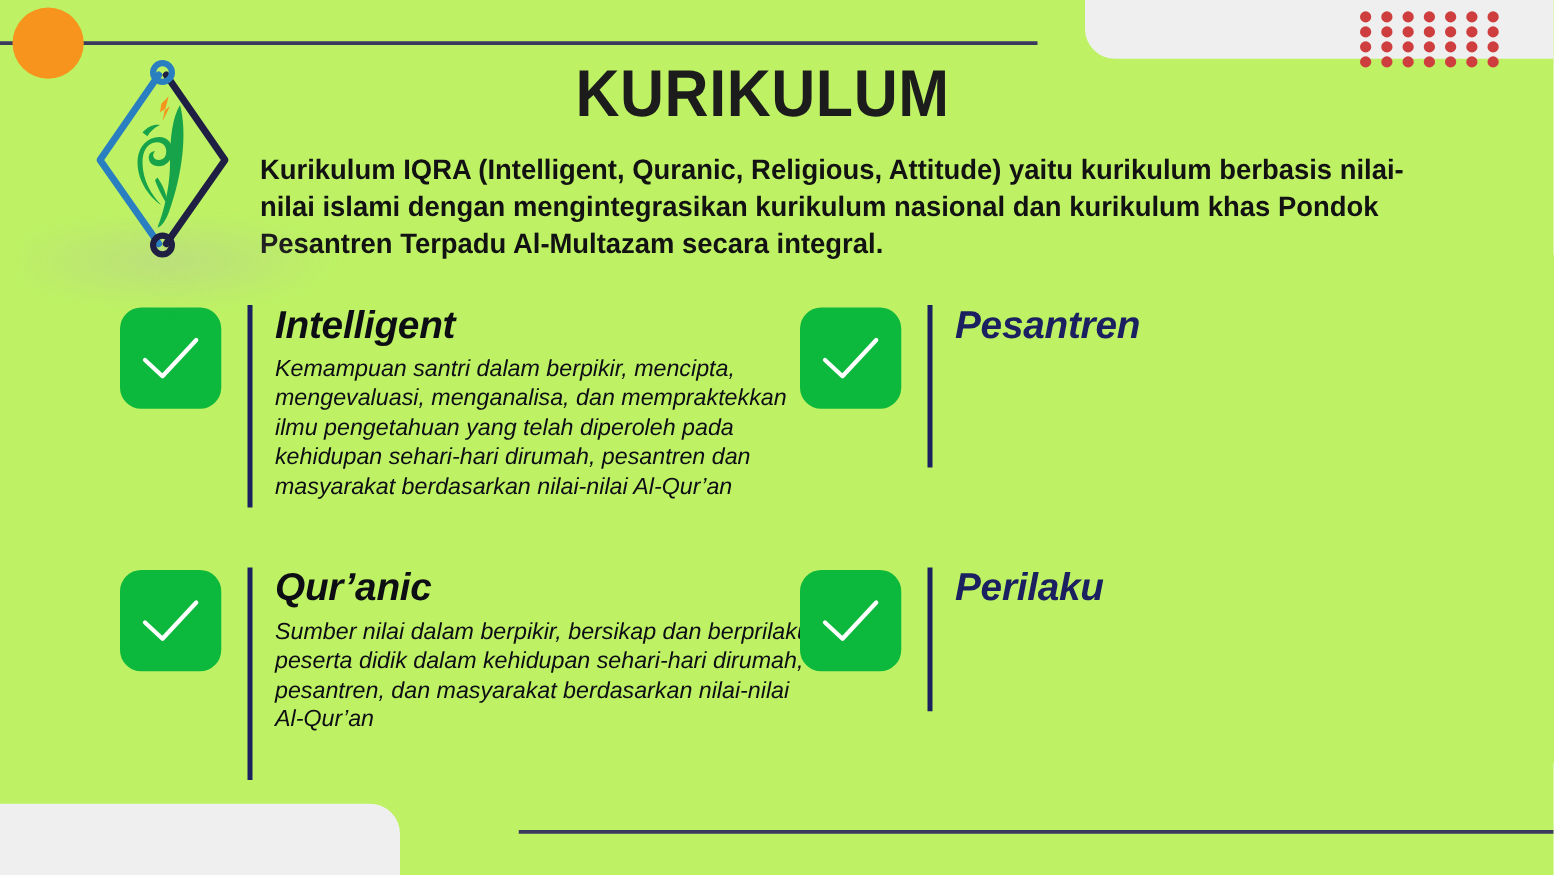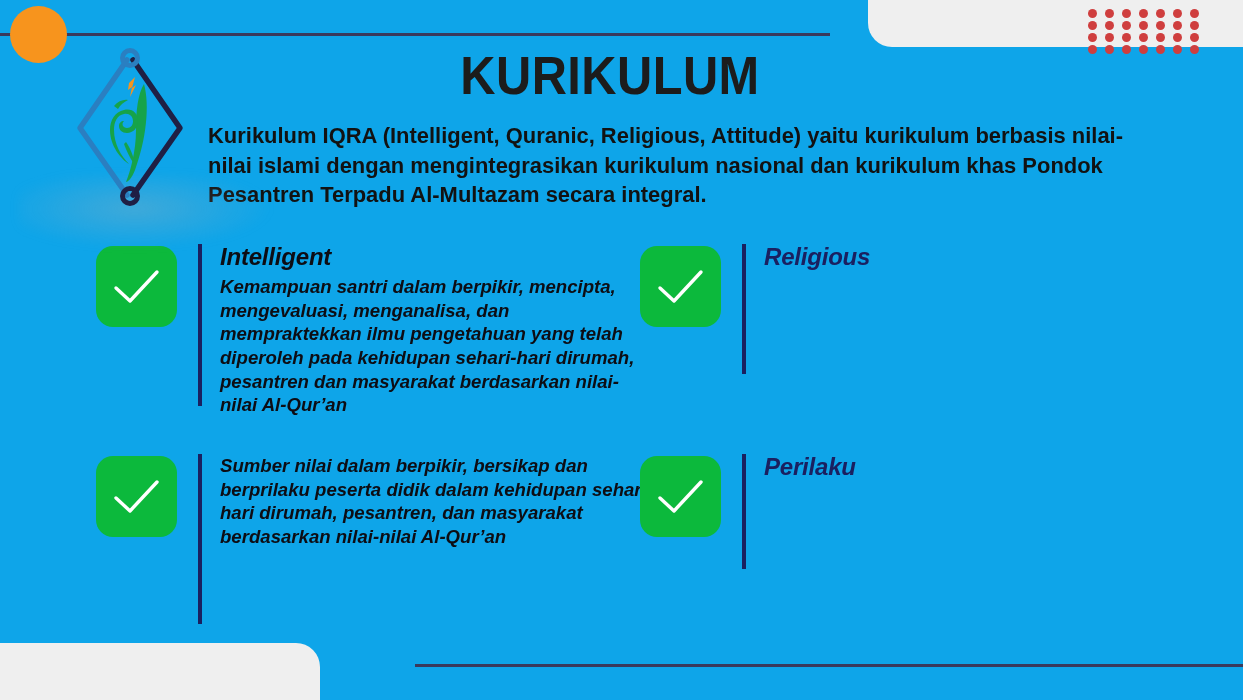--- a/index.html
+++ b/index.html
@@ -7,21 +7,21 @@
     padding: 0;
     background: #ffffff;
   }
   body {
     font-family: "Liberation Sans", sans-serif;
   }
   .slide {
     position: relative;
     width: 1243px;
     height: 700px;
-    background: #0ea5e9;
+    background: #bef264;
     overflow: hidden;
   }
 
   
   .orange-circle {
     position: absolute;
     left: 10px;
     top: 6px;
     width: 57px;
     height: 57px;
@@ -172,30 +172,30 @@
   .divider.tall-a { height: 162px; }
   .divider.tall-b { height: 170px; }
   .divider.tall-c { height: 130px; }
   .divider.tall-d { height: 115px; }
 
   .item-body {
     margin-left: 18px;
     padding-top: 0;
   }
   .item-title {
-    font-size: 24px;
+    font-size: 31px;
     font-weight: bold;
     font-style: italic;
     line-height: 1.05;
     margin: 0 0 6px 0;
     letter-spacing: -0.2px;
   }
   .item-text {
     font-size: 18.6px;
-    font-weight: bold;
+    font-weight: normal;
     font-style: italic;
     line-height: 1.27;
     margin: 0;
   }
   .tone-dark .item-title, .tone-dark .item-text { color: #0d0d14; }
   .tone-navy .item-title, .tone-navy .item-text { color: #1a2060; }
 </style>
 </head>
 <body>
 
@@ -273,32 +273,33 @@
     </div>
 
     <div class="item item-col-r item-row-1 tone-navy">
       <div class="check-badge">
         <svg width="49" height="40" viewBox="0 0 49 40">
           <path d="M4 21 L18 34 L45 5" fill="none" stroke="#ffffff" stroke-width="3.4" stroke-linejoin="round" stroke-linecap="round"></path>
         </svg>
       </div>
       <div class="divider tall-c"></div>
       <div class="item-body">
-        <p class="item-title">Religious</p>
+        <p class="item-title">Pesantren</p>
       </div>
     </div>
 
     <div class="item item-col-l item-row-2 tone-dark">
       <div class="check-badge">
         <svg width="49" height="40" viewBox="0 0 49 40">
           <path d="M4 21 L18 34 L45 5" fill="none" stroke="#ffffff" stroke-width="3.4" stroke-linejoin="round" stroke-linecap="round"></path>
         </svg>
       </div>
       <div class="divider tall-b"></div>
       <div class="item-body">
+        <p class="item-title">Qur’anic</p>
         <p class="item-text">Sumber nilai dalam berpikir, bersikap dan berprilaku peserta didik dalam kehidupan sehari-hari dirumah, pesantren, dan masyarakat berdasarkan nilai-nilai Al-Qur’an</p>
       </div>
     </div>
 
     <div class="item item-col-r item-row-2 tone-navy">
       <div class="check-badge">
         <svg width="49" height="40" viewBox="0 0 49 40">
           <path d="M4 21 L18 34 L45 5" fill="none" stroke="#ffffff" stroke-width="3.4" stroke-linejoin="round" stroke-linecap="round"></path>
         </svg>
       </div>

